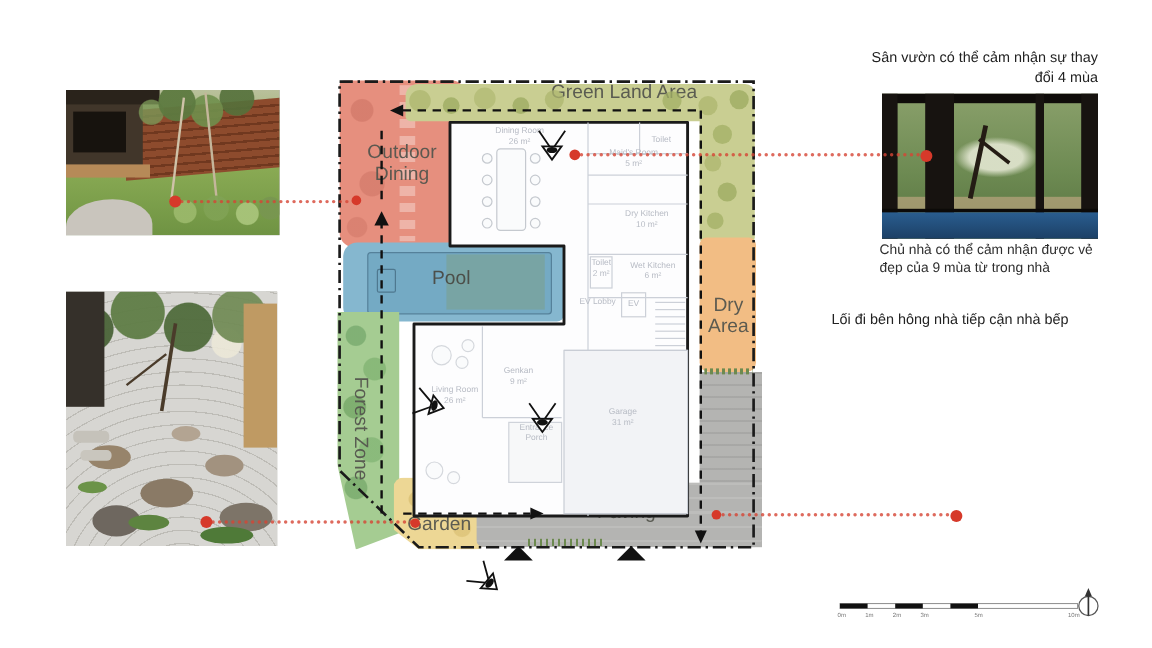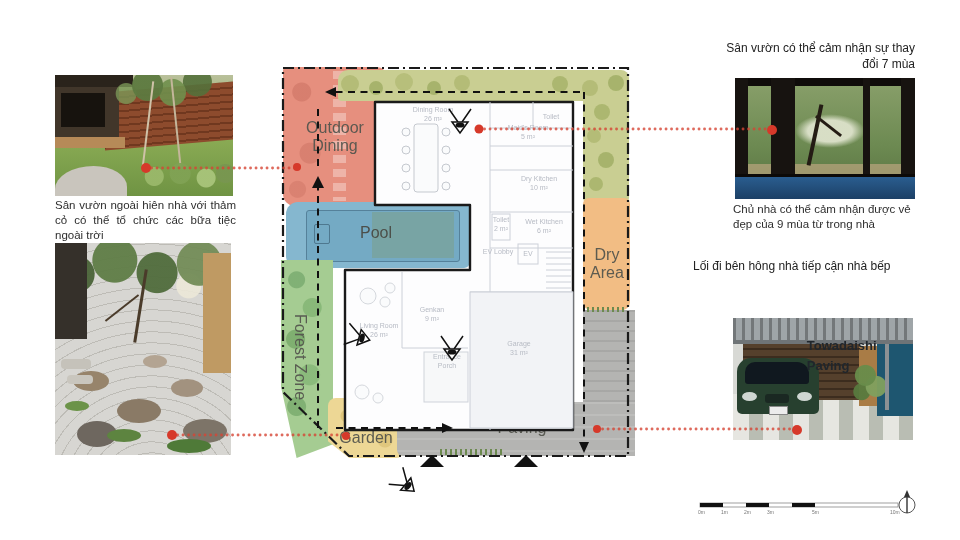--- a/index.html
+++ b/index.html
@@ -35,21 +35,20 @@
       radial-gradient(circle at 40% 32%, rgba(122,150,86,.8) 0 10px, transparent 11px);"></div>
     <div class="lay" style="left:92px;top:6px;width:2px;height:86px;background:#cfc2a8;transform:rotate(7deg);"></div>
     <div class="lay" style="left:120px;top:2px;width:2px;height:92px;background:#c4b69b;transform:rotate(-6deg);"></div>
     <div class="lay" style="left:0;bottom:0;width:72px;height:30px;background:#c9c5bd;border-radius:70% 60% 0 0 / 100% 90% 0 0;"></div>
     <div class="lay" style="right:0;bottom:6px;width:96px;height:30px;background:
       radial-gradient(circle at 18% 55%, rgba(154,184,106,.95) 0 9px, transparent 10px),
       radial-gradient(circle at 45% 45%, rgba(128,162,84,.95) 0 10px, transparent 11px),
       radial-gradient(circle at 72% 60%, rgba(168,196,122,.95) 0 9px, transparent 10px),
       radial-gradient(circle at 92% 45%, rgba(120,150,80,.95) 0 9px, transparent 10px);"></div>
   </div>
-  <div class="cap" style="left:55px;top:198px;width:181px;text-align:justify;">Sân vườn ngoài hiên nhà với thảm cỏ có thể tổ chức các bữa tiệc ngoài trời</div>
 
   <div class="photo" style="left:55px;top:243px;width:176px;height:212px;">
     <div class="lay" style="inset:0;background:#d7d6d2;"></div>
     <div class="lay" style="inset:0;background:repeating-radial-gradient(circle at 55% 120%, rgba(158,156,148,.45) 0 1px, transparent 1px 11px);"></div>
     <div class="lay" style="left:0;top:0;right:0;height:78px;background:
       radial-gradient(circle at 12% 40%, rgba(74,99,56,.95) 0 18px, transparent 19px),
       radial-gradient(circle at 34% 22%, rgba(95,125,70,.95) 0 22px, transparent 23px),
       radial-gradient(circle at 58% 38%, rgba(80,108,60,.95) 0 20px, transparent 21px),
       radial-gradient(circle at 82% 26%, rgba(112,138,84,.92) 0 22px, transparent 23px),
       radial-gradient(circle at 95% 55%, rgba(230,226,210,.95) 0 16px, transparent 17px),
@@ -64,76 +63,55 @@
     <div class="lay" style="left:128px;top:176px;width:44px;height:24px;background:#7d7468;border-radius:50%;"></div>
     <div class="lay" style="left:22px;top:178px;width:40px;height:26px;background:#6e675f;border-radius:50%;"></div>
     <div class="lay" style="left:88px;top:112px;width:24px;height:13px;background:#b3a492;border-radius:50%;"></div>
     <div class="lay" style="left:52px;top:186px;width:34px;height:13px;background:#5d8440;border-radius:50%;"></div>
     <div class="lay" style="left:112px;top:196px;width:44px;height:14px;background:#4f7a38;border-radius:50%;"></div>
     <div class="lay" style="left:10px;top:158px;width:24px;height:10px;background:#6b9348;border-radius:50%;"></div>
     <div class="lay" style="left:6px;top:116px;width:30px;height:10px;background:#c5c2ba;border-radius:4px;"></div>
     <div class="lay" style="left:12px;top:132px;width:26px;height:9px;background:#c9c6be;border-radius:4px;"></div>
   </div>
 
-  <div class="note" style="left:713px;top:40px;width:202px;text-align:right;">Sân vườn có thể cảm nhận sự thay đổi 7 mùa</div>
+  <div class="note" style="left:713px;top:40px;width:202px;text-align:right;">Sân vườn có thể cảm nhận sự thay đổi 4 mùa</div>
 
   <div class="photo" style="left:735px;top:78px;width:180px;height:121px;">
     <div class="lay" style="inset:0;background:linear-gradient(180deg,#8aa06b 0%,#6d8a52 55%,#56713f 100%);"></div>
     <div class="lay" style="left:60px;top:36px;width:70px;height:34px;background:radial-gradient(ellipse at center, rgba(221,226,203,.95) 0 45%, transparent 70%);"></div>
     <div class="lay" style="left:0;top:86px;right:0;height:13px;background:#b0a078;opacity:.8;"></div>
     <div class="lay" style="left:78px;top:26px;width:4px;height:62px;background:#241c14;transform:rotate(12deg);"></div>
     <div class="lay" style="left:92px;top:32px;width:3px;height:32px;background:#241c14;transform:rotate(-52deg);"></div>
     <div class="lay" style="left:0;top:0;right:0;height:8px;background:#0f0c0a;"></div>
     <div class="lay" style="left:0;top:0;width:13px;height:100%;background:#171310;"></div>
     <div class="lay" style="left:36px;top:0;width:24px;height:100%;background:#171310;"></div>
     <div class="lay" style="left:128px;top:0;width:7px;height:100%;background:#171310;"></div>
     <div class="lay" style="right:0;top:0;width:14px;height:100%;background:#171310;"></div>
     <div class="lay" style="left:0;bottom:22px;right:0;height:3px;background:#0c0a08;"></div>
     <div class="lay" style="left:0;bottom:0;right:0;height:22px;background:linear-gradient(180deg,#2a5d8f,#1c4066);"></div>
   </div>
   <div class="cap" style="left:733px;top:202px;width:196px;">Chủ nhà có thể cảm nhận được vẻ đẹp của 9 mùa từ trong nhà</div>
 
   <div class="note nowrap" style="left:645px;top:258px;margin-left:48px;">Lối đi bên hông nhà tiếp cận nhà bếp</div>
 
-  <div class="photo" style="left:733px;top:318px;width:180px;height:122px;">
-    <div class="lay" style="inset:0;background:#d8d9d5;"></div>
-    <div class="lay" style="left:0;bottom:0;right:0;height:46px;background:repeating-linear-gradient(90deg,#e6e6e1 0 16px,#b9bdb3 16px 30px);"></div>
-    <div class="lay" style="left:10px;top:24px;width:116px;height:58px;background:repeating-linear-gradient(180deg,#55402c 0 6px,#3c2c1e 6px 8px);"></div>
-    <div class="lay" style="left:126px;top:28px;width:28px;height:60px;background:#a97c46;"></div>
-    <div class="lay" style="right:0;top:14px;width:36px;height:84px;background:#1e5670;"></div>
-    <div class="lay" style="right:26px;top:42px;width:36px;height:44px;background:
-      radial-gradient(circle at 40% 35%, rgba(104,140,74,.95) 0 10px, transparent 11px),
-      radial-gradient(circle at 70% 60%, rgba(128,160,94,.95) 0 10px, transparent 11px),
-      radial-gradient(circle at 30% 72%, rgba(88,122,62,.95) 0 8px, transparent 9px);"></div>
-    <div class="lay" style="left:152px;top:20px;width:4px;height:72px;background:#8c9194;"></div>
-    <div class="lay" style="left:0;top:0;right:0;height:22px;background:#9fa5a8;"></div>
-    <div class="lay" style="left:0;top:0;right:0;height:22px;background:repeating-linear-gradient(90deg,rgba(0,0,0,.28) 0 3px,transparent 3px 9px);"></div>
-    <div class="lay" style="left:0;top:22px;right:0;height:4px;background:#6f7477;"></div>
-    <div class="lay" style="left:4px;top:40px;width:82px;height:56px;background:#27402f;border-radius:14px 16px 5px 5px;"></div>
-    <div class="lay" style="left:12px;top:44px;width:64px;height:22px;background:#10181f;border-radius:10px 12px 3px 3px;"></div>
-    <div class="lay" style="left:9px;top:74px;width:15px;height:9px;background:#cfd6d2;border-radius:50%;"></div>
-    <div class="lay" style="left:64px;top:74px;width:15px;height:9px;background:#cfd6d2;border-radius:50%;"></div>
-    <div class="lay" style="left:32px;top:76px;width:24px;height:9px;background:#1a2822;border-radius:3px;"></div>
-    <div class="lay" style="left:36px;top:88px;width:17px;height:7px;background:#ececec;border:1px solid #888;"></div>
-    <div class="lay" style="left:41%;top:18px;width:56%;font-size:13px;font-weight:600;color:#20262c;line-height:1.5;">Towadaishi Paving</div>
-  </div>
 
   <div class="abs" style="left:0;top:0;width:960px;height:540px;">
 
     <div class="zone" style="left:283px;top:67px;width:104px;height:139px;background:#e68f7e;border-radius:4px 10px 10px 12px;">
       <div class="lay" style="inset:0;background:
         radial-gradient(circle at 18% 18%, rgba(200,110,95,.5) 0 9px, transparent 10px),
         radial-gradient(circle at 26% 62%, rgba(200,110,95,.45) 0 10px, transparent 11px),
         radial-gradient(circle at 14% 88%, rgba(200,110,95,.4) 0 8px, transparent 9px);"></div>
       <div class="lay" style="left:50px;top:4px;width:13px;height:130px;background:repeating-linear-gradient(180deg,rgba(255,255,255,.33) 0 8px,transparent 8px 14px);"></div>
       <div class="zlabel lay" style="left:2px;top:52px;width:100px;">Outdoor Dining</div>
     </div>
 
     <div class="zone" style="left:338px;top:70px;width:291px;height:31px;background:#c9ce92;border-radius:10px 8px 4px 4px;"></div>
     <div class="zone" style="left:583px;top:96px;width:46px;height:108px;background:#c9ce92;border-radius:0 0 6px 6px;"></div>
+    <div class="zlabel abs" style="left:440px;top:69px;width:160px;font-size:16px;">Green Land Area</div>
 
     <div class="zone" style="left:286px;top:202px;width:184px;height:66px;background:#85b7cf;border-radius:12px 6px 6px 12px;">
       <div class="lay" style="left:20px;top:8px;width:152px;height:50px;background:#74aac4;border:1px solid #55819a;border-radius:3px;"></div>
       <div class="lay" style="left:86px;top:10px;width:82px;height:46px;background:rgba(124,158,138,.55);"></div>
       <div class="lay" style="left:28px;top:22px;width:14px;height:18px;border:1px solid rgba(40,70,90,.5);border-radius:2px;"></div>
       <div class="zlabel lay" style="left:50px;top:22px;width:80px;font-size:16px;color:#4a4b45;">Pool</div>
     </div>
 
     <div class="zone" style="left:583px;top:198px;width:47px;height:112px;background:#f2bd84;border-radius:6px 6px 8px 8px;">
       <div class="zlabel lay" style="left:2px;top:48px;width:44px;">Dry Area</div>

